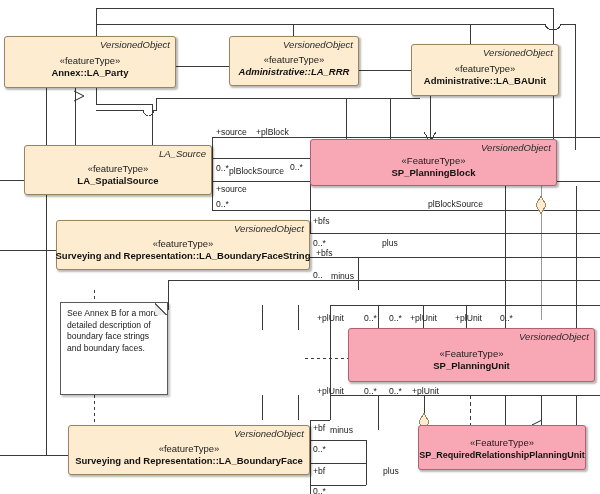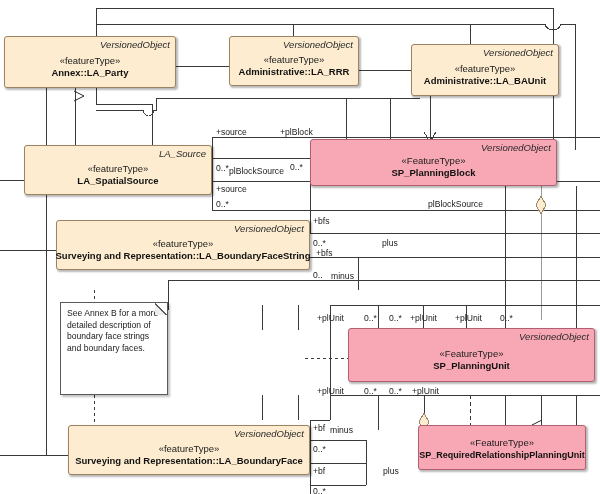--- a/index.html
+++ b/index.html
@@ -60,21 +60,21 @@
     white-space: nowrap;
   }
   .cls .nm {
     font-size: 9.5px;
     font-weight: bold;
     color: #111111;
     line-height: 12px;
     text-align: center;
     white-space: nowrap;
   }
-  .cls .nm.ital { }
+  .cls .nm.ital { font-style: italic; }
 
   
   .note {
     position: absolute;
     box-sizing: border-box;
     background: #ffffff;
     border: 1px solid #5a5a5a;
     box-shadow: 1.5px 1.5px 2px rgba(0,0,0,0.25);
     font-size: 8.6px;
     line-height: 11.6px;
@@ -288,21 +288,21 @@
     </div>
   </div>
 
   <div class="note" style="left:60px; top:302px; width:108px; height:93px;">
     <div class="fold"></div>
     <span>See Annex B for a more detailed description of boundary face strings and boundary faces.</span>
   </div>
 
 
   <div class="lbl" style="left:216px; top:127px;">+source</div>
-  <div class="lbl" style="left:280px; top:127px;">+plBlock</div>
+  <div class="lbl" style="left:256px; top:127px;">+plBlock</div>
   <div class="lbl" style="left:216px; top:163px;">0..*</div>
   <div class="lbl" style="left:229px; top:166px;">plBlockSource</div>
   <div class="lbl" style="left:290px; top:162px;">0..*</div>
   <div class="lbl" style="left:216px; top:184px;">+source</div>
   <div class="lbl" style="left:216px; top:199px;">0..*</div>
   <div class="lbl" style="left:428px; top:199px;">plBlockSource</div>
 
   <div class="lbl" style="left:313px; top:216px;">+bfs</div>
   <div class="lbl" style="left:313px; top:238px;">0..*</div>
   <div class="lbl" style="left:382px; top:238px;">plus</div>

